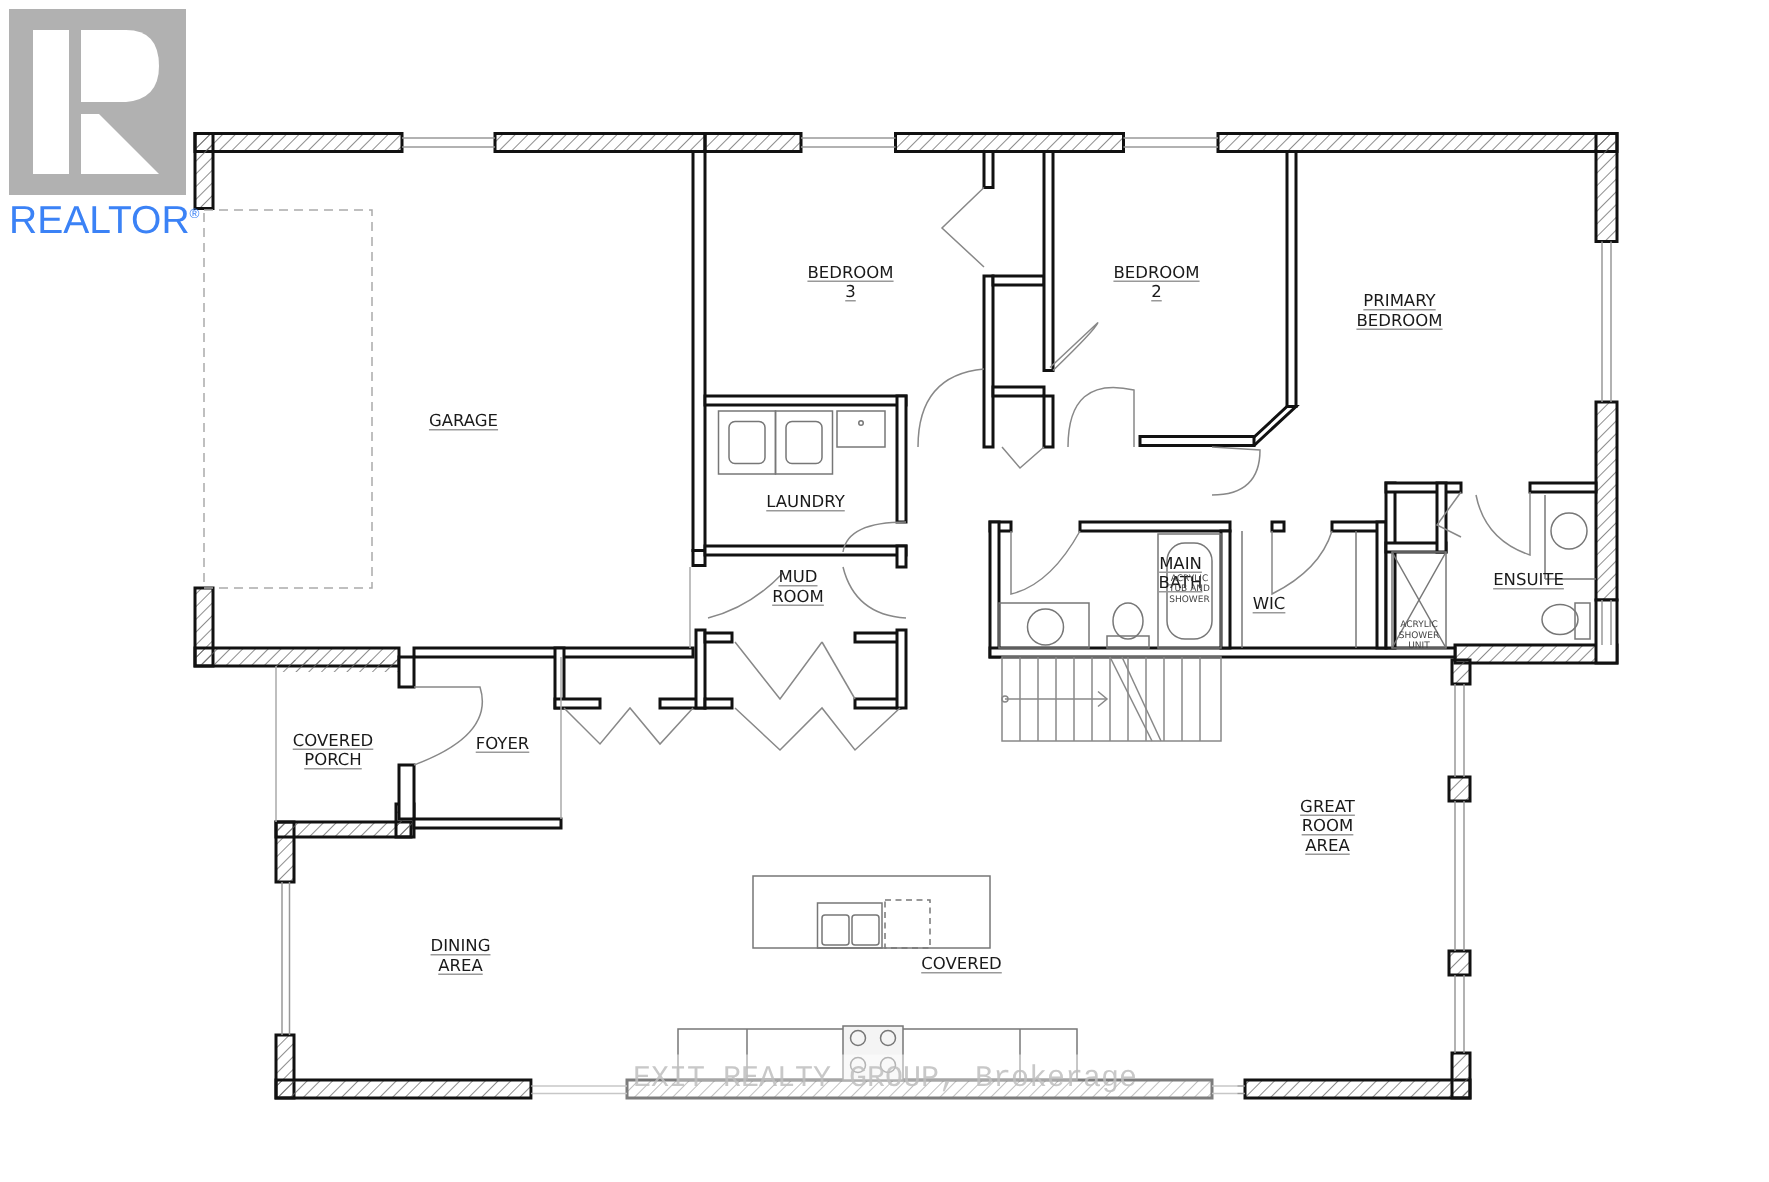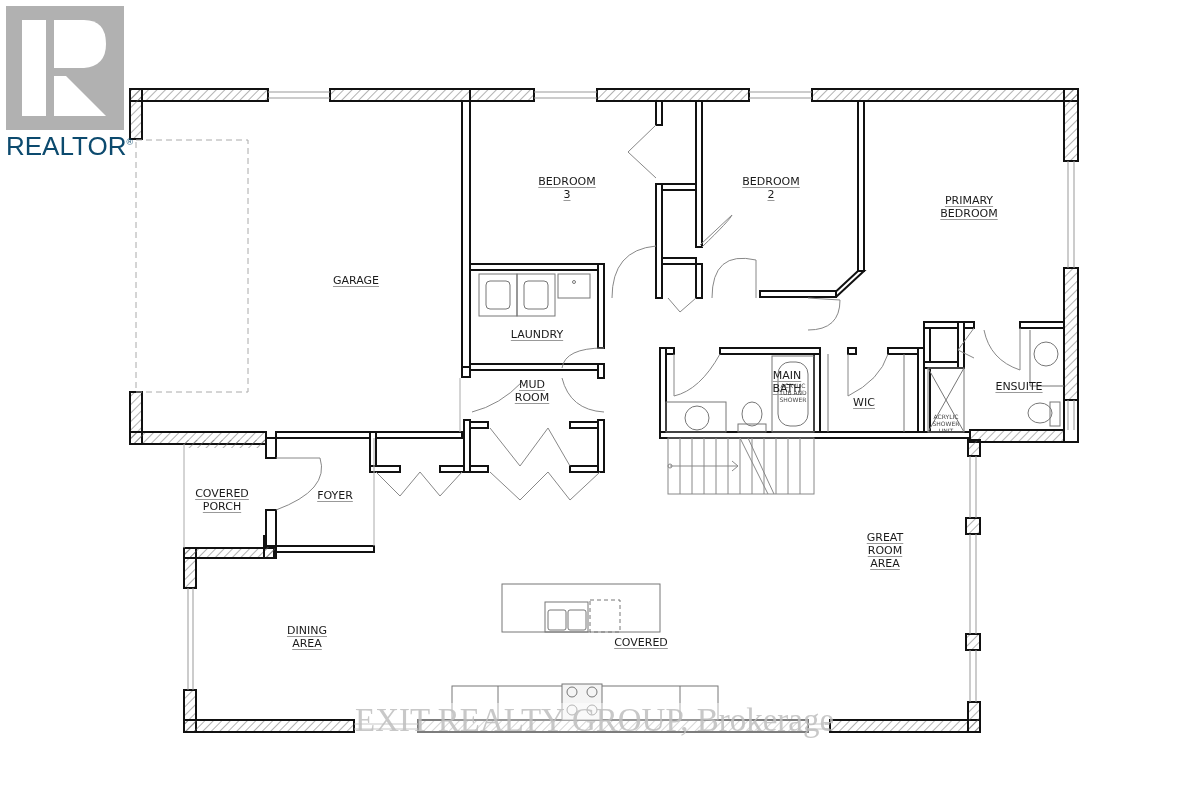--- a/index.html
+++ b/index.html
@@ -2,22 +2,22 @@
 <html><head>
 <meta charset="utf-8">
 <style>
   html, body { margin:0; padding:0; background:#ffffff; }
   body { width:1179px; height:788px; position:relative; overflow:hidden; font-family:"DejaVu Sans", sans-serif; }
   #plan { position:absolute; left:0; top:0; }
   .lbl { position:absolute; font-family:"DejaVu Sans", sans-serif; font-weight:normal; font-size:11px; color:#1a1a1a; text-align:center; line-height:13px; text-decoration:underline; text-decoration-color:#999; text-underline-offset:2px; white-space:pre; transform:translateX(-50%); }
   .small { position:absolute; font-family:"DejaVu Sans", sans-serif; font-size:6px; color:#444; text-align:center; line-height:7px; transform:translateX(-50%); white-space:pre; }
   .realtor { position:absolute; left:6px; top:6px; width:118px; }
   .realtor-box { width:118px; height:124px; background:#b1b1b1; position:relative; }
-  .realtor-text { position:absolute; left:6px; top:131px; font-family:"Liberation Sans", sans-serif; font-size:26px; color:#0c4a6e; letter-spacing:0px; }
-  .watermark { position:absolute; left:355px; top:703px; width:470px; height:34px; background:rgba(255,255,255,0.45); font-family:Liberation Serif, serif; font-size:33px; color:rgba(190,190,190,0.85); line-height:34px; text-align:right; white-space:nowrap; }
+  .realtor-text { position:absolute; left:6px; top:131px; font-family:"Liberation Sans", sans-serif; font-size:26px; color:#3b82f6; letter-spacing:0px; }
+  .watermark { position:absolute; left:355px; top:703px; width:470px; height:34px; background:rgba(255,255,255,0.45); font-family:Liberation Mono, monospace; font-size:20px; color:rgba(190,190,190,0.85); line-height:34px; text-align:center; white-space:nowrap; }
 </style>
 </head>
 <body>
 
 <div>
 <svg id="plan" width="1179" height="788" viewBox="0 0 1179 788">
   <defs>
     <pattern id="hatch" width="6" height="6" patternUnits="userSpaceOnUse" patternTransform="rotate(45)">
       <line x1="0" y1="0" x2="0" y2="6" stroke="#666" stroke-width="1"></line>
     </pattern>
@@ -236,33 +236,33 @@
   <div class="realtor-box">
     <svg width="118" height="124" viewBox="0 0 118 124">
       <rect x="16" y="14" width="24" height="96" fill="#fff"></rect>
       <path d="M48 14 L78 14 Q100 14 100 38 Q100 60 78 62 L48 62 Z" fill="#fff"></path>
       <polygon points="48,70 60,70 100,110 48,110" fill="#fff"></polygon>
     </svg>
   </div>
 </div>
 <div class="realtor-text"><span>REALTOR</span><sup style="font-size:9px;">®</sup></div>
 
-<div class="lbl" style="left:309px; top:274px;margin-left:47px;">GARAGE</div>
+<div class="lbl" style="left:309px; top:274px;">GARAGE</div>
 <div class="lbl" style="left:567px; top:175px;">BEDROOM
 3</div>
 <div class="lbl" style="left:771px; top:175px;">BEDROOM
 2</div>
-<div class="lbl" style="left:969px; top:194px;">PRIMARY
+<div class="lbl" style="left:933px; top:194px;">PRIMARY
 BEDROOM</div>
 <div class="lbl" style="left:537px; top:328px;">LAUNDRY</div>
 <div class="lbl" style="left:532px; top:378px;">MUD
 ROOM</div>
 <div class="lbl" style="left:739px; top:369px;margin-left:48px;">MAIN
 BATH</div>
-<div class="lbl" style="left:864px; top:396px;text-align:center;">WIC</div>
+<div class="lbl" style="left:846px; top:396px;text-align:center;">WIC</div>
 <div class="lbl" style="left:1006px; top:380px;padding-left:26px;">ENSUITE</div>
 <div class="lbl" style="left:222px; top:487px;">COVERED
 PORCH</div>
 <div class="lbl" style="left:335px; top:489px;">FOYER</div>
 <div class="lbl" style="left:844px; top:531px;margin-left:41px;">GREAT
 ROOM
 AREA</div>
 <div class="lbl" style="left:288px; top:624px;margin-left:19px;">DINING
 AREA</div>
 <div class="lbl" style="left:641px; top:636px;">COVERED</div>

